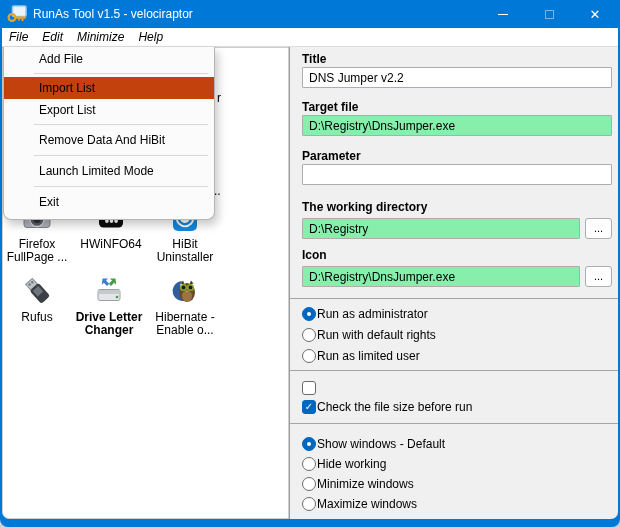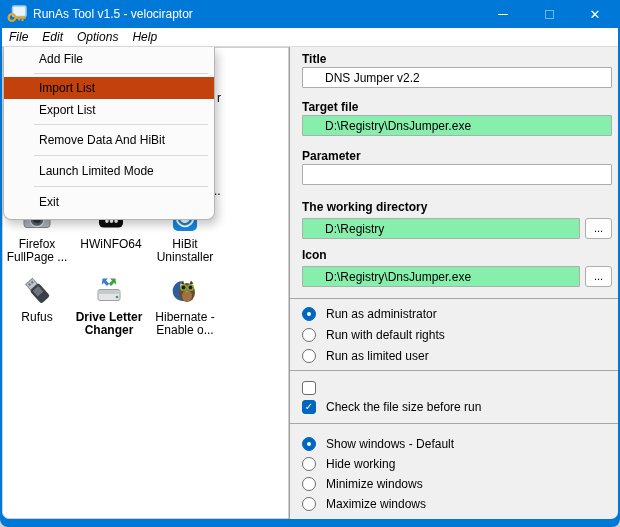--- a/index.html
+++ b/index.html
@@ -30,25 +30,25 @@
   
   .menu-popup{position:absolute;left:3px;top:47px;width:212px;background:#fbfbfb;border:1px solid #b5b5b5;border-top:none;border-radius:0 0 8px 8px;box-shadow:3px 5px 10px rgba(0,0,0,0.22);padding:1px 0 5px 0;z-index:50;}
   .menu-item{height:22px;display:flex;align-items:center;padding-left:35px;font-size:12px;color:#000;}
   .menu-item.tall{height:24px;}
   .menu-item.highlight{background:#c2410c;}
   .menu-sep{height:1px;background:#d8d8d8;margin:3px 6px 3px 30px;}
 
   
   .right-panel{position:absolute;left:289px;top:47px;width:329px;height:472px;background:#f0f0f0;border-left:1px solid #9d9d9d;border-bottom-right-radius:7px;}
   .fld-label{position:absolute;left:12px;font-size:12px;font-weight:bold;color:#000;white-space:nowrap;}
-  .fld-input{position:absolute;left:12px;height:21px;border:1px solid #abadb3;background:#fff;font-family:"Liberation Sans","DejaVu Sans",sans-serif;font-size:12px;color:#000;padding:0 22px;border-radius:1px;}
+  .fld-input{position:absolute;left:12px;height:21px;border:1px solid #abadb3;background:#fff;font-family:"Liberation Sans","DejaVu Sans",sans-serif;font-size:12px;color:#000;padding:0 6px;border-radius:1px;}
   .fld-input.readonly{background:#86efac;}
   .browse-btn{position:absolute;left:295px;width:27px;height:21px;border:1px solid #adadad;background:#fdfdfd;border-radius:3px;font-size:11px;line-height:11px;text-align:center;padding:0;color:#000;}
   .hsep{position:absolute;left:0;width:100%;height:1px;background:#a6a6a6;}
-  .opt-row{position:absolute;left:12px;height:20px;display:flex;align-items:center;gap:10px;justify-content:center;}
+  .opt-row{position:absolute;left:12px;height:20px;display:flex;align-items:center;gap:1px;justify-content:center;}
   .opt-label{font-size:12px;color:#000;white-space:nowrap;}
   .radio{width:14px;height:14px;border-radius:50%;background:#fff;border:1px solid #6b6b6b;flex:0 0 auto;position:relative;}
   .radio.sel{background:#0067c0;border-color:#0067c0;}
   .radio.sel::after{content:"";position:absolute;left:4px;top:4px;width:4px;height:4px;border-radius:50%;background:#fff;}
   .checkbox{width:14px;height:14px;border-radius:3px;background:#fff;border:1px solid #6b6b6b;flex:0 0 auto;display:flex;align-items:center;justify-content:center;}
   .checkbox.chk{background:#0067c0;border-color:#0067c0;color:#fff;font-size:10px;font-weight:bold;line-height:10px;}
 </style>
 </head>
 <body>
 
@@ -72,21 +72,21 @@
         </div>
       <div class="win-btn">
           <span class="glyph-close">✕</span>
         </div>
     </div>
   </div>
 
   <div class="menubar">
     <span class="mb-item">File</span>
     <span class="mb-item">Edit</span>
-    <span class="mb-item">Options</span>
+    <span class="mb-item">Minimize</span>
     <span class="mb-item">Help</span>
   </div>
 
   <div class="left-panel">
 
     <span class="fragment" style="left:214px;top:43px;">r</span>
     <span class="fragment" style="left:211px;top:136px;">..</span>
 
     <div class="app-item" style="left:-4px;top:154px;">
       <svg class="app-ico" viewBox="0 0 32 32">

